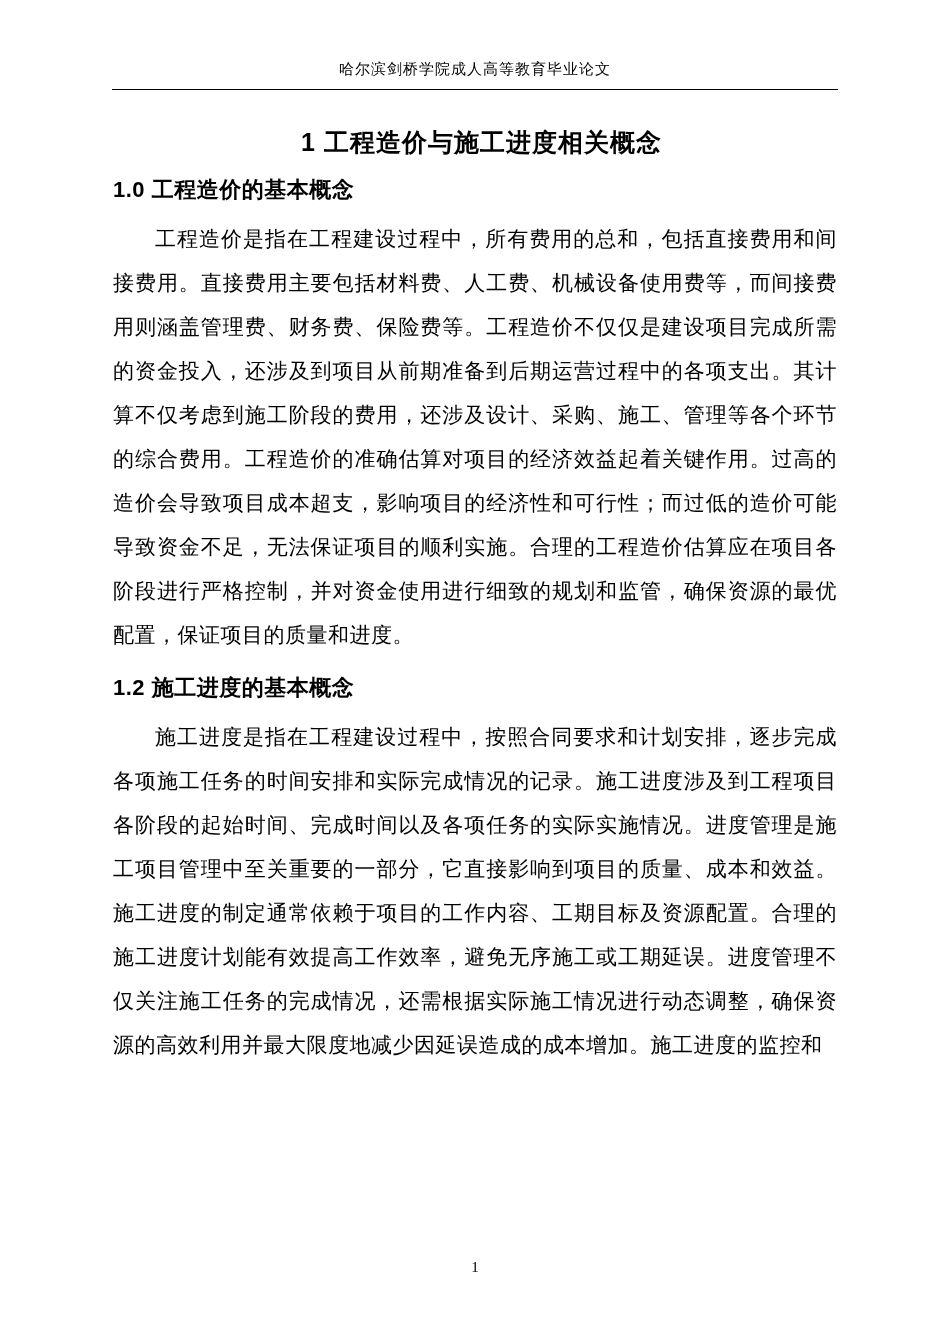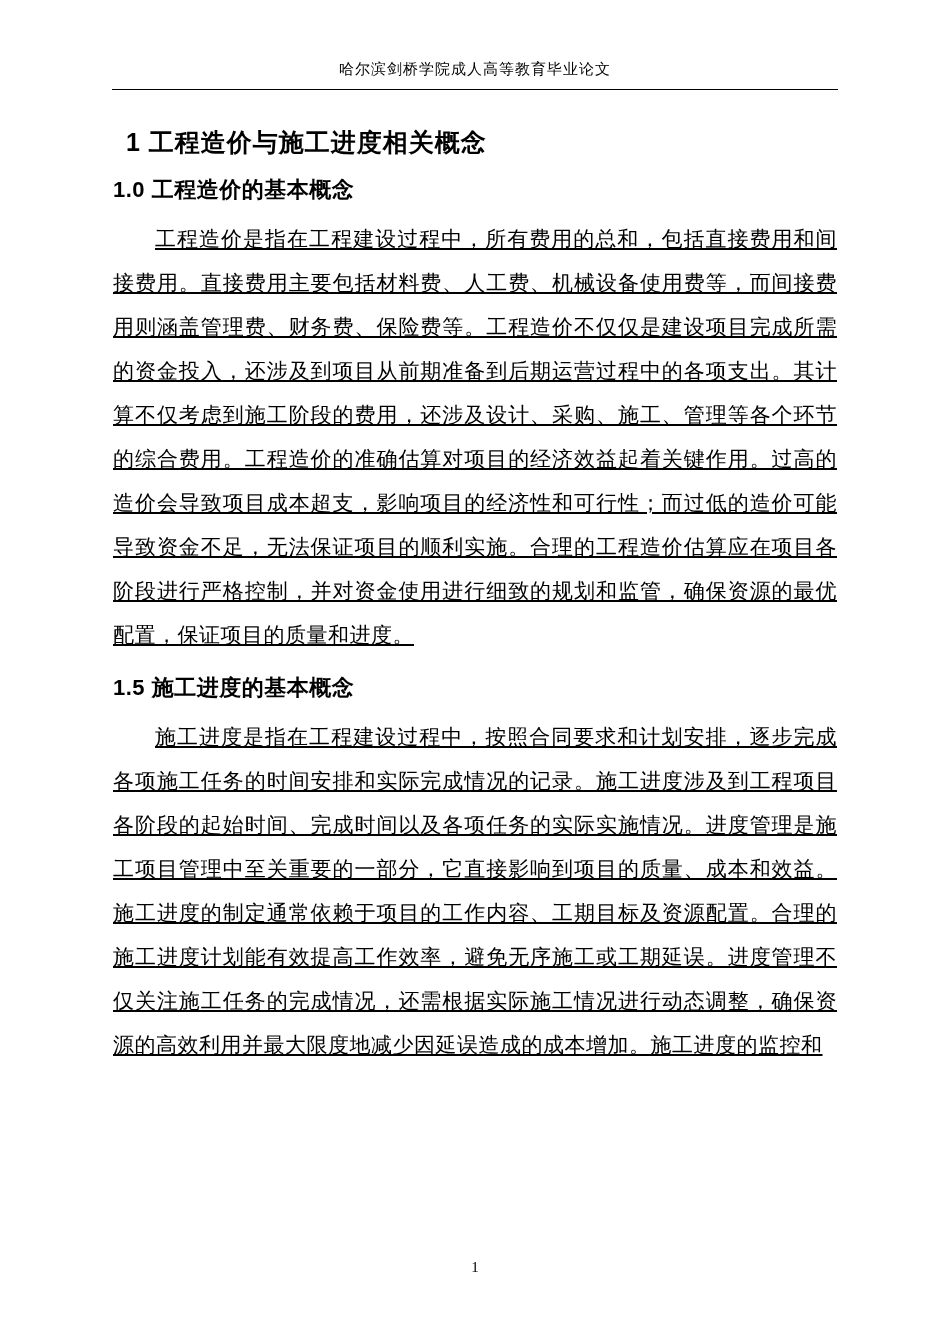--- a/index.html
+++ b/index.html
@@ -34,37 +34,37 @@
     top: 104px;
     left: 113px;
     right: 113px;
   }
   h1.chapter-heading {
     font-family: "Liberation Sans", "DejaVu Sans", sans-serif;
     font-size: 25px;
     font-weight: bold;
     margin: 22px 0 14px 13px;
     letter-spacing: 1px;
+    text-align: center;
   }
   h2.section-heading {
     font-family: "Liberation Sans", "DejaVu Sans", sans-serif;
     font-size: 22px;
     font-weight: bold;
     margin: 16px 0 12px 0;
     letter-spacing: 0.5px;
   }
   p.body-paragraph {
     font-size: 21px;
     line-height: 44px;
     text-align: justify;
     text-justify: inter-ideograph;
     text-indent: 2em;
     margin: 0 0 4px 0;
     letter-spacing: 0.5px;
-    text-decoration: underline;
   }
   .page-footer {
     position: absolute;
     bottom: 68px;
     left: 0;
     right: 0;
     text-align: center;
     font-size: 15px;
   }
 </style>
@@ -78,21 +78,21 @@
   </div>
 
   <div class="page-content">
 
     <h1 class="chapter-heading">1  工程造价与施工进度相关概念</h1>
 
     <h2 class="section-heading">1.0 工程造价的基本概念</h2>
 
     <p class="body-paragraph">工程造价是指在工程建设过程中，所有费用的总和，包括直接费用和间接费用。直接费用主要包括材料费、人工费、机械设备使用费等，而间接费用则涵盖管理费、财务费、保险费等。工程造价不仅仅是建设项目完成所需的资金投入，还涉及到项目从前期准备到后期运营过程中的各项支出。其计算不仅考虑到施工阶段的费用，还涉及设计、采购、施工、管理等各个环节的综合费用。工程造价的准确估算对项目的经济效益起着关键作用。过高的造价会导致项目成本超支，影响项目的经济性和可行性；而过低的造价可能导致资金不足，无法保证项目的顺利实施。合理的工程造价估算应在项目各阶段进行严格控制，并对资金使用进行细致的规划和监管，确保资源的最优配置，保证项目的质量和进度。</p>
 
-    <h2 class="section-heading">1.5 施工进度的基本概念</h2>
+    <h2 class="section-heading">1.2 施工进度的基本概念</h2>
 
     <p class="body-paragraph">施工进度是指在工程建设过程中，按照合同要求和计划安排，逐步完成各项施工任务的时间安排和实际完成情况的记录。施工进度涉及到工程项目各阶段的起始时间、完成时间以及各项任务的实际实施情况。进度管理是施工项目管理中至关重要的一部分，它直接影响到项目的质量、成本和效益。施工进度的制定通常依赖于项目的工作内容、工期目标及资源配置。合理的施工进度计划能有效提高工作效率，避免无序施工或工期延误。进度管理不仅关注施工任务的完成情况，还需根据实际施工情况进行动态调整，确保资源的高效利用并最大限度地减少因延误造成的成本增加。施工进度的监控和</p>
 
   </div>
 
   <div class="page-footer">
     <span>1</span>
   </div>
 
 </div>

